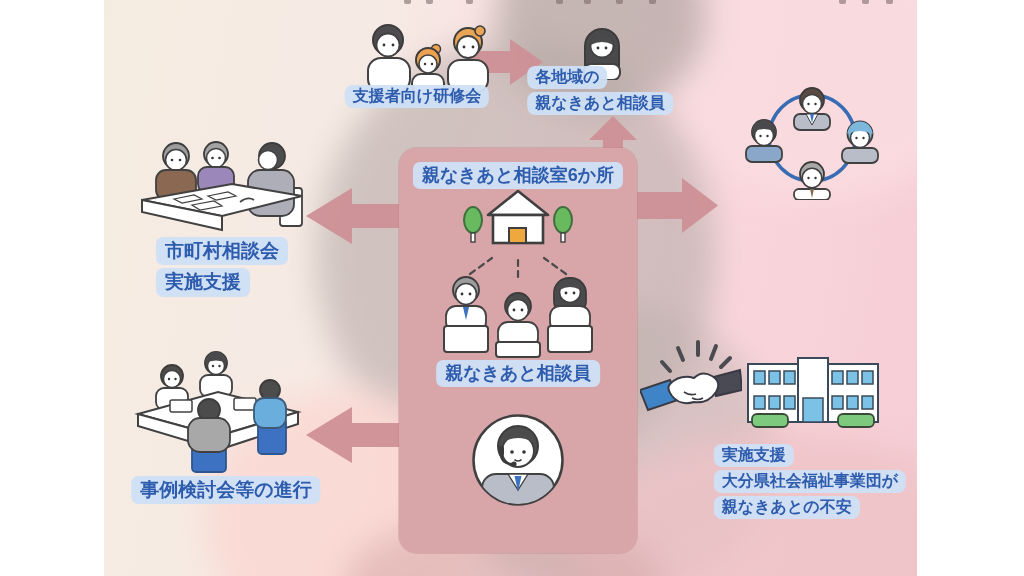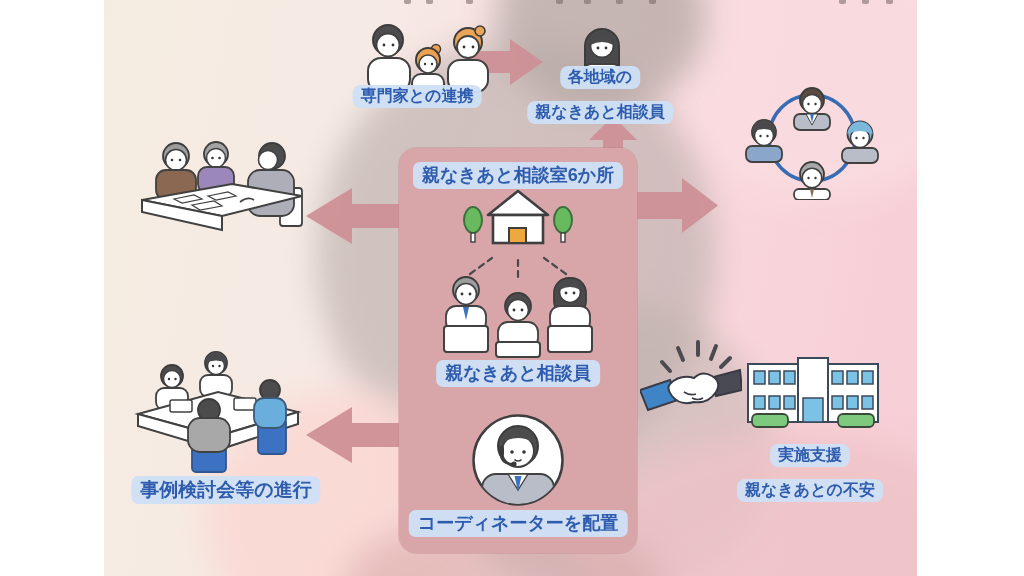--- a/index.html
+++ b/index.html
@@ -19,21 +19,21 @@
   .blob-torso     { left:212px; top:40px;  width:400px; height:430px; background:#b9adaa; opacity:.62; }
   .blob-lower     { left:330px; top:300px; width:340px; height:300px; background:#bbafab; opacity:.5; }
   .blob-pink-bl   { left:100px; top:390px; width:280px; height:260px; background:#fbd8d3; opacity:.85; }
   .blob-pink-br   { left:470px; top:430px; width:430px; height:270px; background:#eec3c7; opacity:.8; }
   .blob-dusty-b   { left:240px; top:515px; width:320px; height:140px; background:#d2a4a4; opacity:.5; }
   .blob-pink-tr   { left:560px; top:-60px; width:320px; height:260px; background:#fadde1; opacity:.8; }
 
   .remnant { position:absolute; top:0; height:4px; width:7px; background:#756261; opacity:.55; border-radius:0 0 2px 2px; }
 
   .abs { position:absolute; }
-  .stack { position:absolute; display:flex; flex-direction:column; align-items:center; gap:12px; transform:translateX(-50%); }
+  .stack { position:absolute; display:flex; flex-direction:column; align-items:flex-start; gap:3px; transform:translateX(-50%); }
   .pill {
     background:rgba(207,224,246,.95); color:#2d5bad; font-weight:700;
     font-size:19px; line-height:1.18; padding:3px 9px; border-radius:7px; white-space:nowrap;
     text-align:center;
   }
   .pill-sm { font-size:16px; border-radius:8px; padding:2px 8px; }
   .pill-md { font-size:18px; }
   .pill-lg { font-size:20px; }
 
   .center-box {
@@ -100,21 +100,21 @@
       <circle cx="108" cy="27" r="1.4" fill="#333"></circle>
         <circle cx="117" cy="27" r="1.4" fill="#333"></circle>
       <circle cx="80" cy="29" r="4.5" fill="#eba14f" stroke="#3c3c3c" stroke-width="1.5"></circle>
       <circle cx="72" cy="40" r="12" fill="#eba14f" stroke="#3c3c3c" stroke-width="2"></circle>
       <circle cx="72" cy="44" r="9" fill="#ffffff" stroke="#414141" stroke-width="1.6"></circle>
       <rect x="56" y="54" width="32" height="20" rx="9" fill="#ffffff" stroke="#414141" stroke-width="2"></rect>
       <circle cx="69" cy="44" r="1.2" fill="#333"></circle>
         <circle cx="76" cy="44" r="1.2" fill="#333"></circle>
     </svg>
     <div class="stack" style="left:313px;top:85px">
-      <span class="pill pill-sm">専門家との連携</span>
+      <span class="pill pill-sm">支援者向け研修会</span>
     </div>
 
     <svg class="abs icon-svg" style="left:458px;top:24px" width="80" height="56" viewBox="0 0 80 56">
       <path d="M23,22 a17,17 0 0 1 34,0 v20 a6,6 0 0 1 -6,6 h-22 a6,6 0 0 1 -6,-6 z" fill="#4a4a4c" stroke="#3c3c3c" stroke-width="2"></path>
       <circle cx="40" cy="22" r="11.5" fill="#ffffff" stroke="#414141" stroke-width="1.8"></circle>
       <path d="M28.5,21 a11.5,11.5 0 0 1 23,0 q-11.5,-6 -23,0 z" fill="#4a4a4c"></path>
       <circle cx="36" cy="24" r="1.4" fill="#333"></circle>
         <circle cx="44" cy="24" r="1.4" fill="#333"></circle>
       <rect x="22" y="40" width="36" height="16" rx="7" fill="#ffffff" stroke="#414141" stroke-width="2"></rect>
     </svg>
@@ -176,20 +176,24 @@
       <circle cx="132" cy="24" r="9.5" fill="#ffffff" stroke="#414141" stroke-width="1.6"></circle>
       <path d="M128,12 a13,13 0 0 1 20,10 l-4,6 q2,-12 -16,-16 z" fill="#4c4c4c"></path>
       <rect x="112" y="34" width="46" height="46" rx="12" fill="#aeaeb8" stroke="#414141" stroke-width="1.8"></rect>
       <polygon points="6,64 96,48 166,60 86,80" fill="#ffffff" stroke="#414141" stroke-width="2"></polygon>
       <polygon points="6,64 86,80 86,94 6,76" fill="#ffffff" stroke="#414141" stroke-width="2"></polygon>
       <polygon points="38,63 58,59 66,63 46,67" fill="#ffffff" stroke="#414141" stroke-width="1.2"></polygon>
       <polygon points="72,60 92,56 100,60 80,64" fill="#ffffff" stroke="#414141" stroke-width="1.2"></polygon>
       <polygon points="56,69 78,65 86,70 64,74" fill="#ffffff" stroke="#414141" stroke-width="1.2"></polygon>
       <path d="M104,66 q8,-6 14,-2" fill="#ffffff" stroke="#414141" stroke-width="1.6"></path>
     </svg>
+    <div class="stack" style="left:118px;top:237px">
+      <span class="pill">市町村相談会</span>
+      <span class="pill">実施支援</span>
+    </div>
 
     <svg class="abs icon-svg" style="left:26px;top:348px" width="176" height="126" viewBox="0 0 176 126">
       <circle cx="42" cy="28" r="11" fill="#4c4c4c" stroke="#3c3c3c" stroke-width="1.8"></circle>
       <circle cx="42" cy="31" r="8.5" fill="#ffffff" stroke="#414141" stroke-width="1.5"></circle>
       <rect x="26" y="40" width="32" height="22" rx="8" fill="#ffffff" stroke="#414141" stroke-width="1.8"></rect>
       <circle cx="39" cy="31" r="1.2" fill="#333"></circle>
         <circle cx="45.5" cy="31" r="1.2" fill="#333"></circle>
       <circle cx="86" cy="15" r="11" fill="#4a4a4c" stroke="#3c3c3c" stroke-width="1.8"></circle>
       <circle cx="86" cy="18" r="8.5" fill="#ffffff" stroke="#414141" stroke-width="1.5"></circle>
       <path d="M75,15 a11,11 0 0 1 22,0 q-11,-5 -22,0 z" fill="#4a4a4c"></path>
@@ -241,20 +245,21 @@
         <rect x="90" y="40" width="11" height="13"></rect>
           <rect x="105" y="40" width="11" height="13"></rect>
           <rect x="120" y="40" width="11" height="13"></rect>
         <rect x="61" y="42" width="20" height="24"></rect>
       </g>
       <rect x="10" y="58" width="36" height="13" rx="5" fill="#7dc97d" stroke="#3a4a3a" stroke-width="1.8"></rect>
       <rect x="96" y="58" width="36" height="13" rx="5" fill="#7dc97d" stroke="#3a4a3a" stroke-width="1.8"></rect>
     </svg>
     <div class="stack" style="left:706px;top:444px">
       <span class="pill pill-sm">実施支援</span>
+      <span class="pill pill-sm">大分県社会福祉事業団が</span>
       <span class="pill pill-sm">親なきあとの不安</span>
     </div>
 
     <div class="center-box">
       <span class="pill pill-md" style="top:14px">親なきあと相談室6か所</span>
 
       <svg class="icon-svg" style="position:absolute;left:50%;top:40px;transform:translateX(-50%)" width="112" height="64" viewBox="0 0 112 64">
         <ellipse cx="11" cy="32" rx="9" ry="13" fill="#69ba5e" stroke="#3f6f3f" stroke-width="2"></ellipse>
         <rect x="9" y="45" width="4" height="9" fill="#ffffff" stroke="#3f3f3f" stroke-width="1.4"></rect>
         <ellipse cx="101" cy="32" rx="9" ry="13" fill="#69ba5e" stroke="#3f6f3f" stroke-width="2"></ellipse>
@@ -316,17 +321,16 @@
           <path d="M33,30 a16,16 0 0 1 30,0 q-15,-8 -30,0 z" fill="#4c4c4c"></path>
           <circle cx="42" cy="40" r="1.8" fill="#333"></circle>
             <circle cx="54" cy="40" r="1.8" fill="#333"></circle>
           <path d="M45,48 q3,2 6,0" fill="none" stroke="#3a3a3a" stroke-width="1.6" stroke-linecap="round"></path>
           <rect x="29" y="34" width="5" height="10" rx="2" fill="#3a3a3a"></rect>
           <path d="M31,43 q1,9 12,9" fill="none" stroke="#3a3a3a" stroke-width="2.4"></path>
           <circle cx="44" cy="52" r="2.6" fill="#3a3a3a"></circle>
         </g>
       </svg>
 
-      <span class="pill pill-md" style="top:362px">コーディネーターを配置</span>
     </div>
 
   </div>
 </div>
 
 </body></html>

